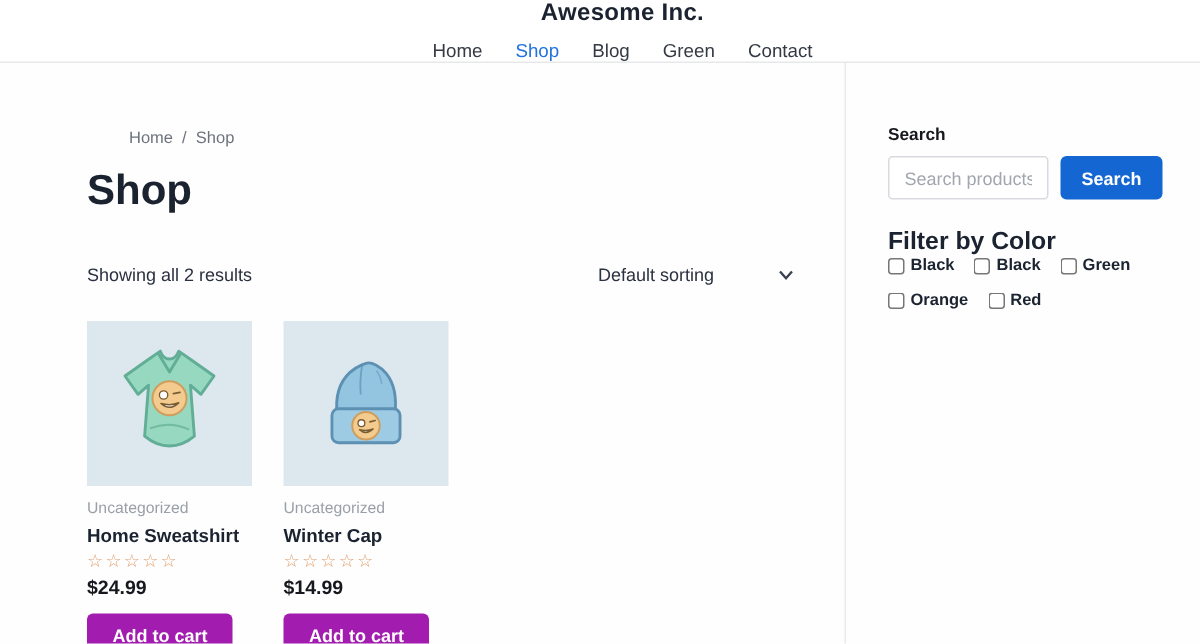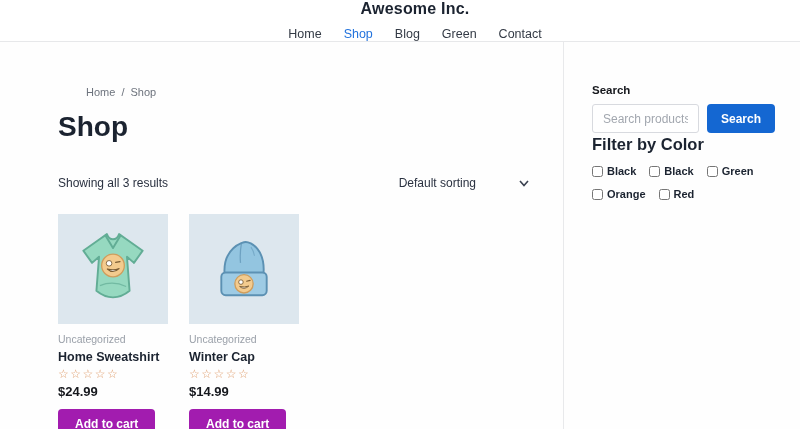--- a/index.html
+++ b/index.html
@@ -110,22 +110,22 @@
     background: #1467d2;
     color: #fff;
     border: none;
     border-radius: 4px;
     font-size: 12px;
     font-weight: 600;
     font-family: inherit;
     padding: 0 14px;
     cursor: pointer;
   }
-  .filter-title { margin-top: 2px; font-size: 16.5px; font-weight: 700; color: #1b2330; }
-  .color-options { margin-top: 11px; display: flex; flex-wrap: wrap; column-gap: 13px; row-gap: 11px; max-width: 182px; }
+  .filter-title { margin-top: 19px; font-size: 16.5px; font-weight: 700; color: #1b2330; }
+  .color-options { display: flex; flex-wrap: wrap; column-gap: 13px; row-gap: 11px; max-width: 182px; }
   .color-option { display: flex; align-items: center; gap: 4px; font-size: 11px; font-weight: 600; color: #1b2330; cursor: pointer; white-space: nowrap; }
   .color-option input {
     width: 11px; height: 11px;
     margin: 0;
     accent-color: #1467d2;
     cursor: pointer;
   }
 </style>
 </head>
 <body>
@@ -147,21 +147,21 @@
 
     <div class="breadcrumb">
       <span class="crumb-link">Home</span>
       <span class="sep">/</span>
       <span>Shop</span>
     </div>
 
     <h1 class="page-title">Shop</h1>
 
     <div class="results-row">
-      <span class="results-count">Showing all 3 results</span>
+      <span class="results-count">Showing all 2 results</span>
       <div class="sort-select">
         <span>Default sorting</span>
         <svg class="chev" viewBox="0 0 12 12">
             <polyline points="2,4 6,8.5 10,4"></polyline>
           </svg>
       </div>
     </div>
 
     <div class="product-grid">
 

